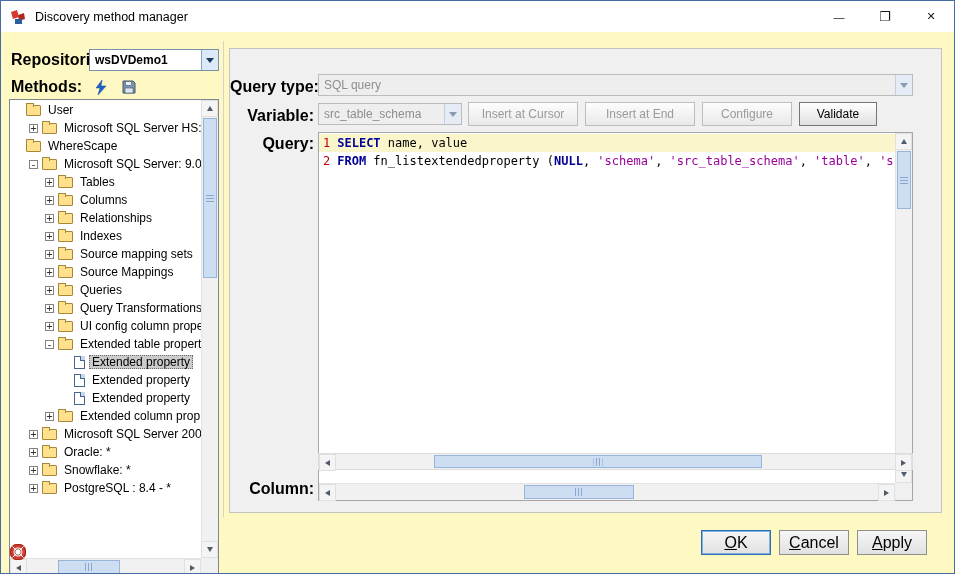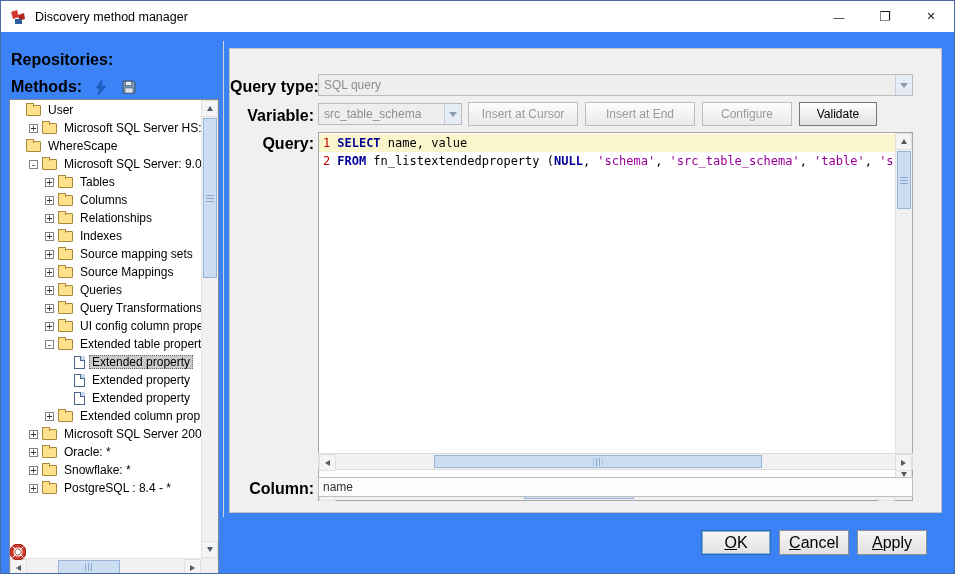--- a/index.html
+++ b/index.html
@@ -1,21 +1,21 @@
 <!DOCTYPE html>
 <html style="--window-border: #476ca3; --titlebar-bg: #ffffff; --keyword: #000096; --string-literal: #990099; --line-number: #c00000; --current-line-bg: #fbf5cc; --selection-bg: #cbcbcb; --scrollbar-thumb: #cdddf2;"><head>
 <meta charset="utf-8">
 <style>
   * { box-sizing: border-box; margin: 0; padding: 0; }
   html,body { background:#8f8f8f; }
   body { font-family:"Liberation Sans", sans-serif; }
 
   .window {
     position:relative; width:955px; height:574px;
-    background:#3b82f6;
+    background:#fef9c3;
     border:1px solid var(--window-border, #476ca3);
     overflow:hidden;
     text-decoration:underline;
   }
 
   
   .titlebar { position:absolute; left:0; top:0; right:0; height:31px; background:var(--titlebar-bg,#ffffff); display:flex; align-items:center; padding-left:9px; }
   .app-icon { width:16px; height:16px; flex:none; }
   .title-text { font-size:12.5px; color:#000; margin-left:9px; white-space:nowrap; }
   .win-controls { margin-left:auto; display:flex; height:100%; }
@@ -117,20 +117,26 @@
     <span class="title-text">Discovery method manager</span>
     <div class="win-controls">
       <div class="win-btn">—</div>
       <div class="win-btn max">❐</div>
       <div class="win-btn">✕</div>
     </div>
   </div>
 
   <div class="repo-row">
     <span class="lbl">Repositories:</span>
+    <div class="combo">
+      <span class="val bold">wsDVDemo1</span>
+      <span class="arrow-btn">
+          <span class="tri-down"></span>
+        </span>
+    </div>
   </div>
 
   <div class="methods-row">
     <span class="lbl">Methods:</span>
     <span class="icon-btn">
       <svg width="14" height="15" viewBox="0 0 14 15">
         <polygon points="8,0 2,8 6,8 4,15 12,6 7,6" fill="#1e62c8" stroke="#164b9b" stroke-width="0.5"></polygon>
       </svg>
     </span>
     <span class="icon-btn">
@@ -342,21 +348,20 @@
         </div>
       <div class="thumb" style="top:1px; bottom:1px; left:115px; width:328px;">
           <span class="grip-h"></span>
         </div>
       <div class="sb-arrow" style="right:0; top:0;">
           <span class="t-right"></span>
         </div>
     </div>
 
     <span class="lbl field-label" style="top:431px;">Column:</span>
-    <input class="text-field" style="left: 88px; top: 428px; width: 595px; height: 20px;" value="name">
 
   </div>
 
   <span class="help-icon">
     <svg width="16" height="16" viewBox="0 0 16 16">
       <circle cx="8" cy="8" r="6.5" fill="none" stroke="#d23b30" stroke-width="4"></circle>
       <circle cx="8" cy="8" r="7.6" fill="none" stroke="#8f241c" stroke-width="0.8"></circle>
       <circle cx="8" cy="8" r="3.2" fill="#ffffff" stroke="#8f241c" stroke-width="0.8"></circle>
       <line x1="2.5" y1="2.5" x2="13.5" y2="13.5" stroke="#ffffff" stroke-width="1"></line>
       <line x1="13.5" y1="2.5" x2="2.5" y2="13.5" stroke="#ffffff" stroke-width="1"></line>

